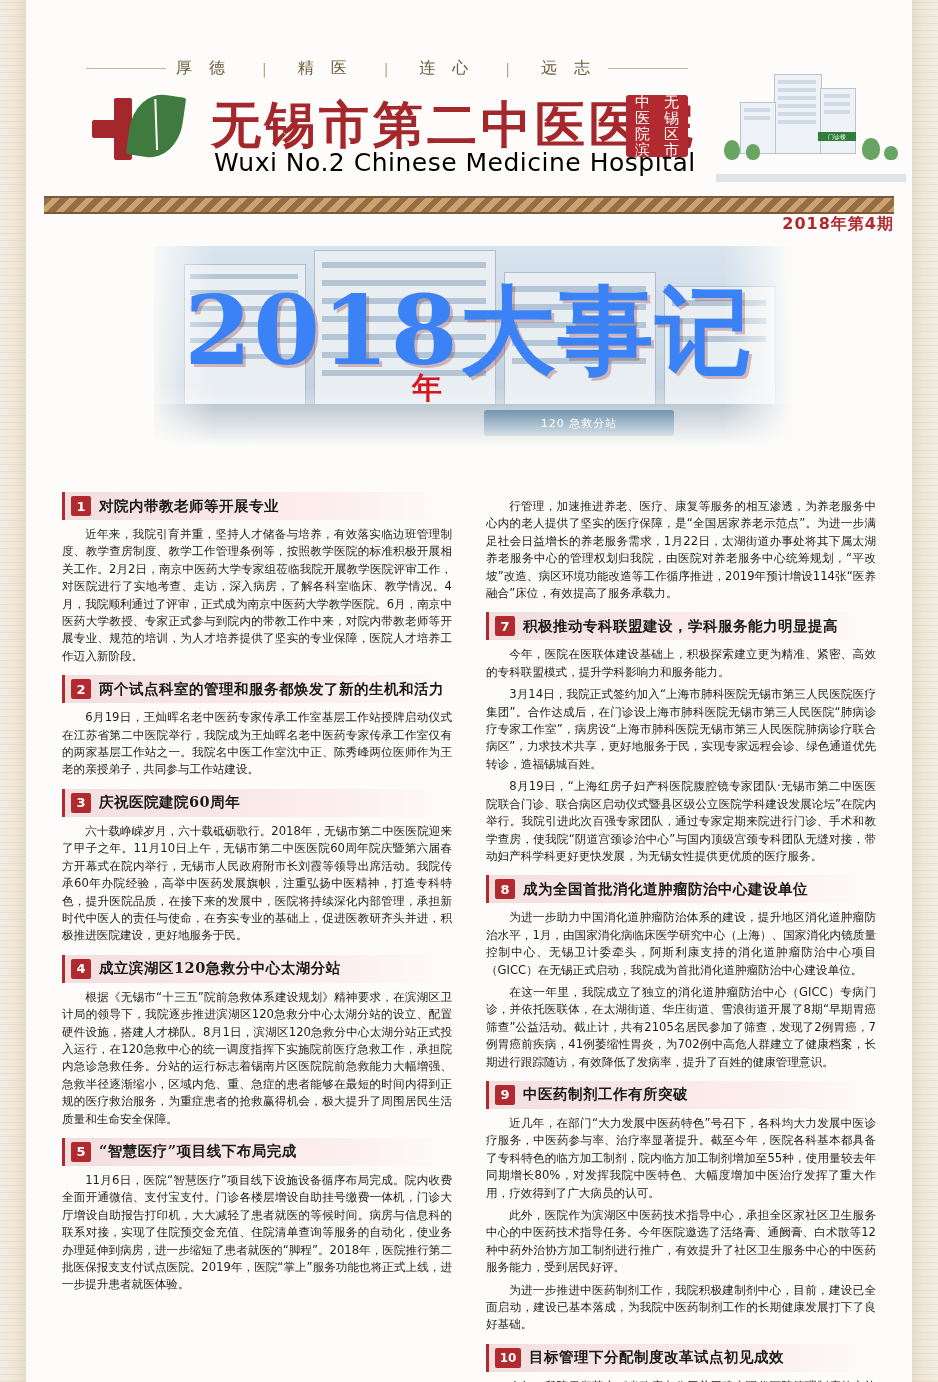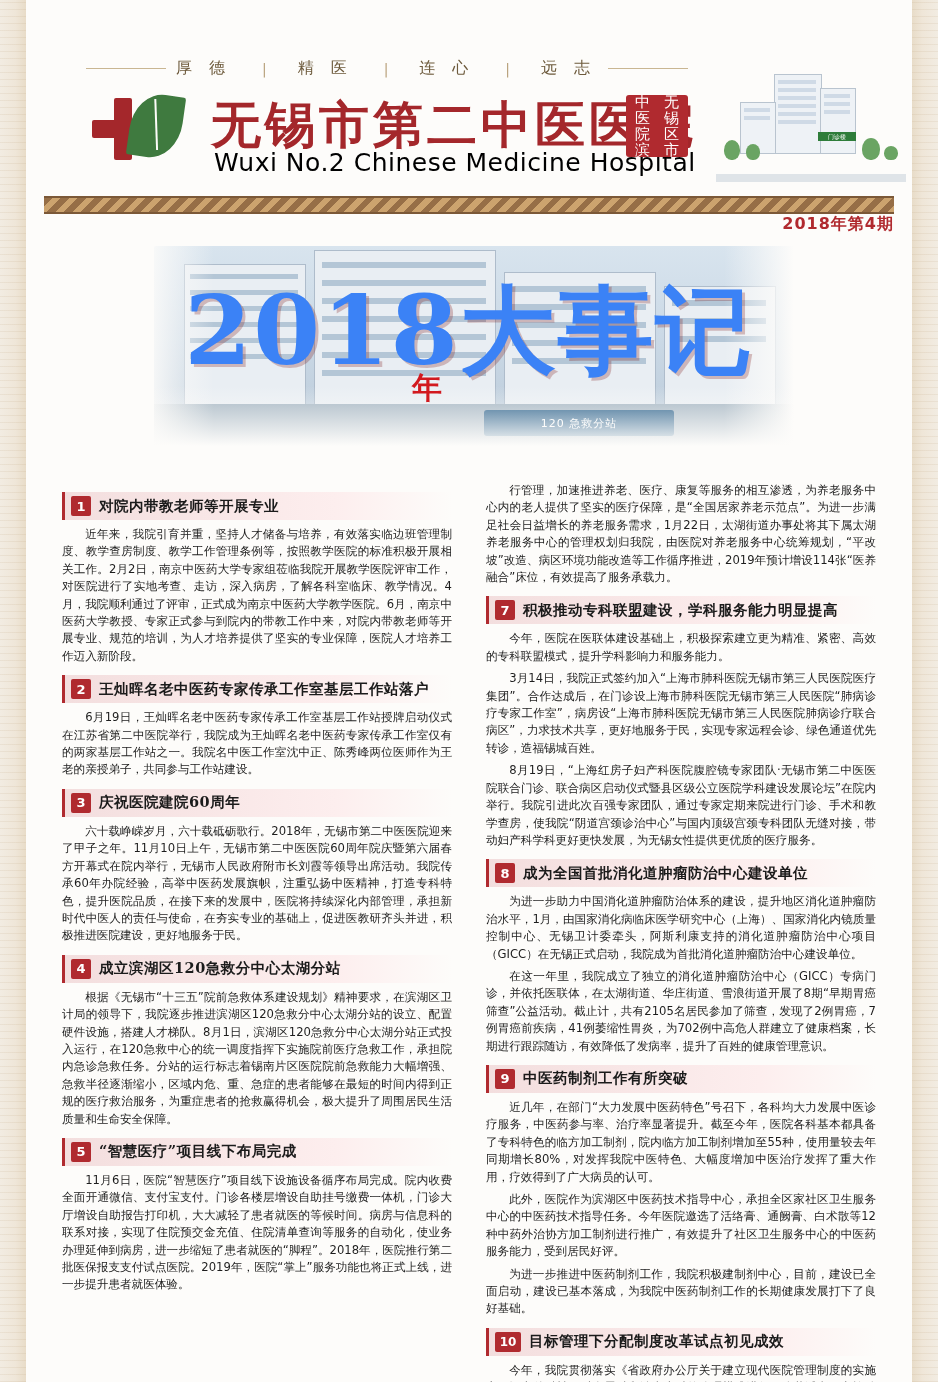--- a/index.html
+++ b/index.html
@@ -158,21 +158,21 @@
   .sec-title{
     font-family:"DejaVu Serif","Liberation Serif",serif;
     font-size:14.5px;font-weight:bold;color:#1b1b1b;letter-spacing:.5px;
   }
   .para{
     font-size:11.6px;line-height:17.4px;color:#1d1d1d;text-align:justify;
     text-indent:2em;margin:0 0 5px 0;
     font-family:"DejaVu Sans","Liberation Sans",sans-serif;
   }
   .para.first{margin-top:4px;}
-  .col-top-para{margin-top:0;}
+  .col-top-para{margin-top:16px;}
 </style>
 </head>
 <body>
 
 <div class="page">
 
   <div class="rail left">
       <div class="rail-pattern"></div>
     </div>
   <div class="rail right">
@@ -282,21 +282,21 @@
     <div class="col left">
 
       <div class="sec-head">
         <div class="sec-num">1</div>
         <div class="sec-title">对院内带教老师等开展专业</div>
       </div>
       <p class="para first">近年来，我院引育并重，坚持人才储备与培养，有效落实临边班管理制度、教学查房制度、教学工作管理条例等，按照教学医院的标准积极开展相关工作。2月2日，南京中医药大学专家组莅临我院开展教学医院评审工作，对医院进行了实地考查、走访，深入病房，了解各科室临床、教学情况。4月，我院顺利通过了评审，正式成为南京中医药大学教学医院。6月，南京中医药大学教授、专家正式参与到院内的带教工作中来，对院内带教老师等开展专业、规范的培训，为人才培养提供了坚实的专业保障，医院人才培养工作迈入新阶段。</p>
 
       <div class="sec-head">
         <div class="sec-num">2</div>
-        <div class="sec-title">王灿晖名老中医药专家传承工作室基层工作站落户</div>
+        <div class="sec-title">两个试点科室的管理和服务都焕发了新的生机和活力</div>
       </div>
       <p class="para first">6月19日，王灿晖名老中医药专家传承工作室基层工作站授牌启动仪式在江苏省第二中医院举行，我院成为王灿晖名老中医药专家传承工作室仅有的两家基层工作站之一。我院名中医工作室沈中正、陈秀峰两位医师作为王老的亲授弟子，共同参与工作站建设。</p>
 
       <div class="sec-head">
         <div class="sec-num">3</div>
         <div class="sec-title">庆祝医院建院60周年</div>
       </div>
       <p class="para first">六十载峥嵘岁月，六十载砥砺歌行。2018年，无锡市第二中医医院迎来了甲子之年。11月10日上午，无锡市第二中医医院60周年院庆暨第六届春方开幕式在院内举行，无锡市人民政府附市长刘霞等领导出席活动。我院传承60年办院经验，高举中医药发展旗帜，注重弘扬中医精神，打造专科特色，提升医院品质，在接下来的发展中，医院将持续深化内部管理，承担新时代中医人的责任与使命，在夯实专业的基础上，促进医教研齐头并进，积极推进医院建设，更好地服务于民。</p>
 
       <div class="sec-head">

